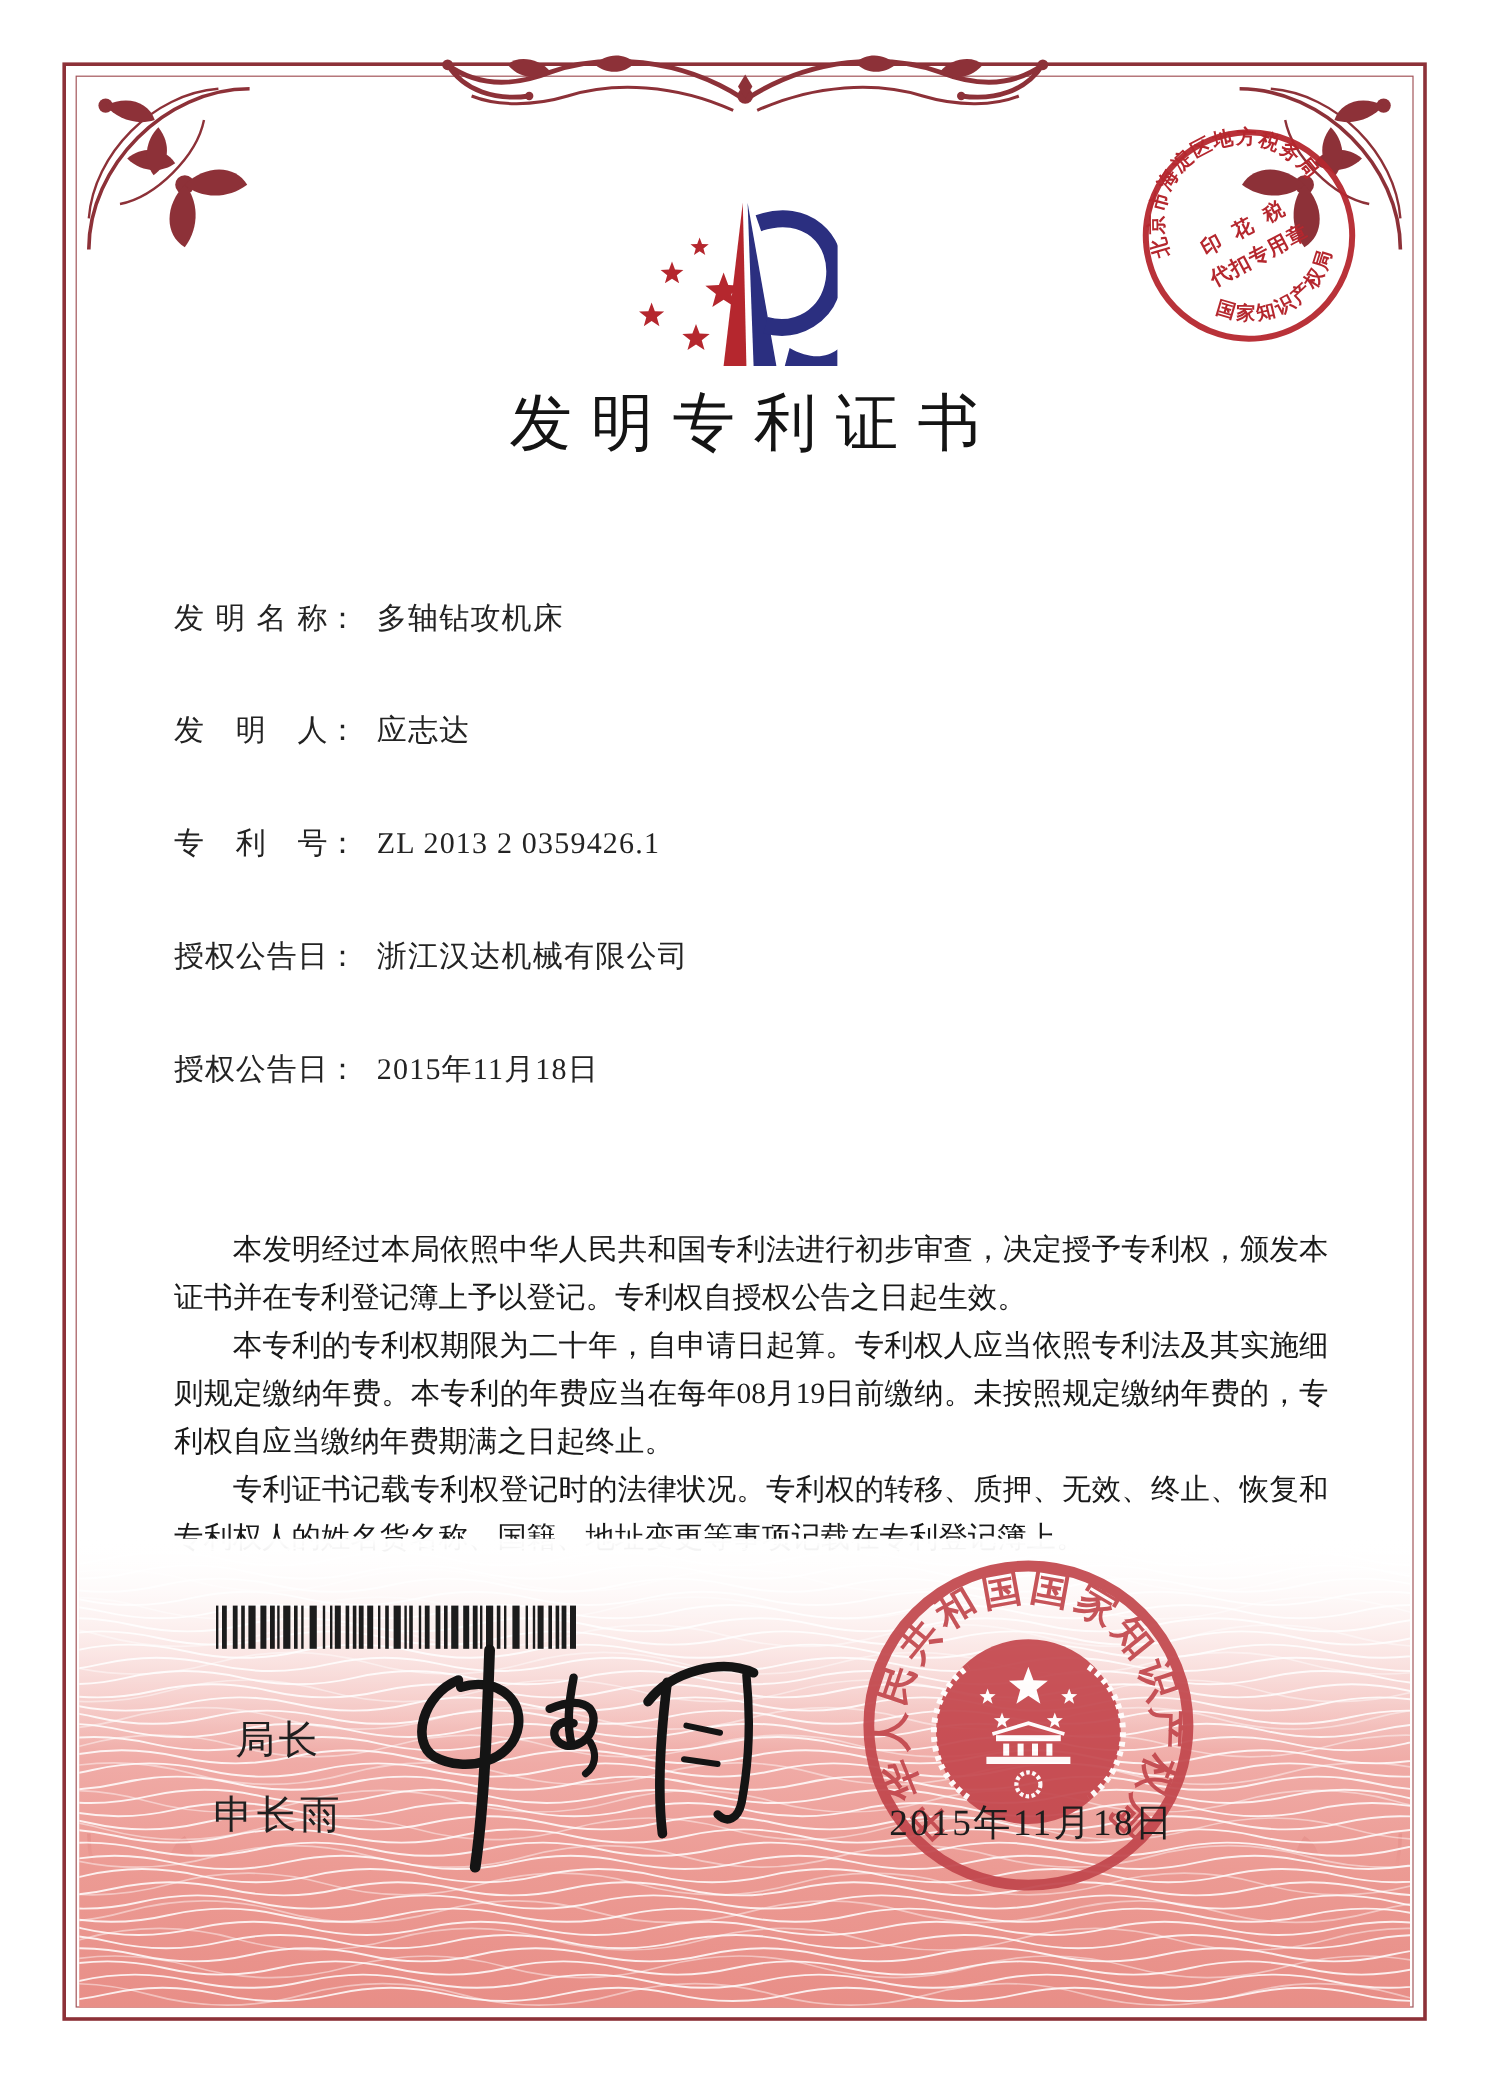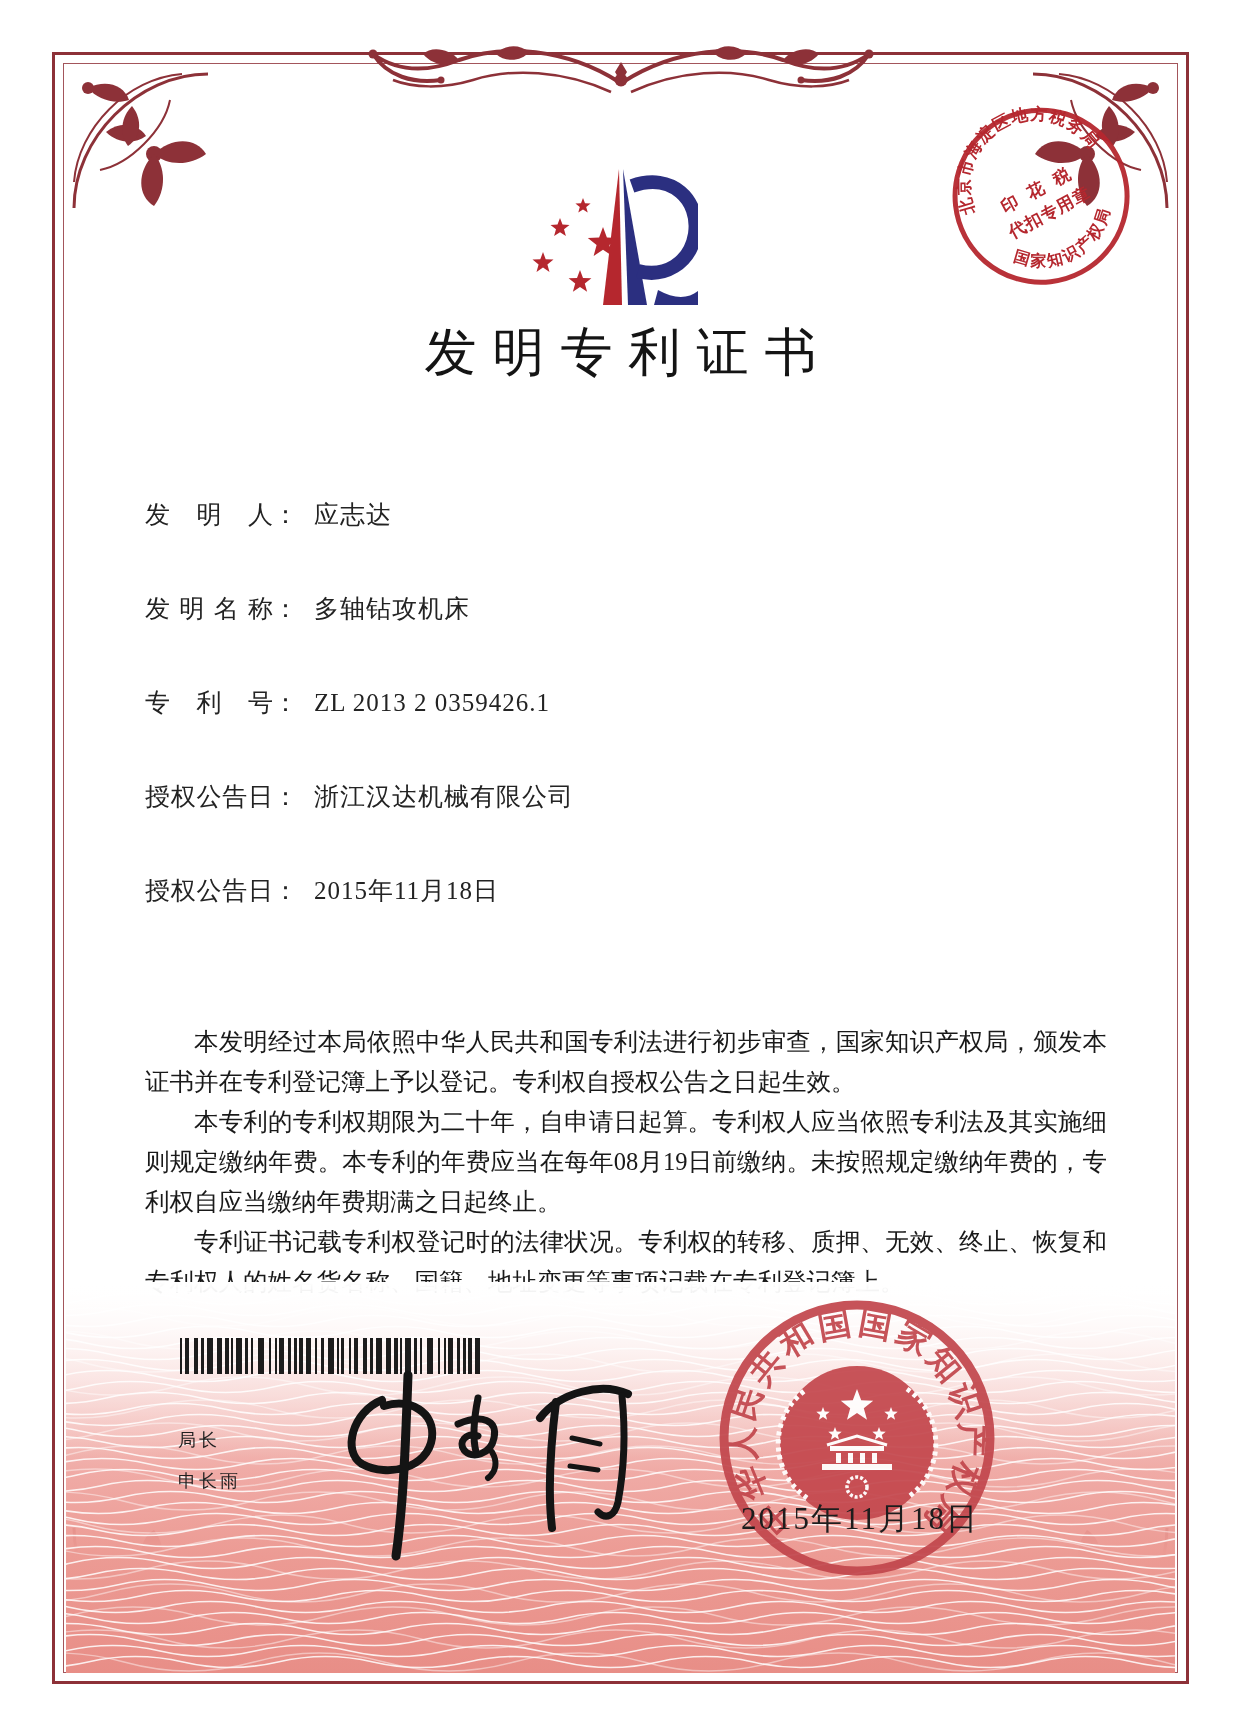--- a/index.html
+++ b/index.html
@@ -35,21 +35,21 @@
         background:linear-gradient(180deg, rgba(240,176,170,0) 0%, rgba(238,163,157,0.45) 22%,
                    rgba(236,150,144,0.8) 48%, #ec9b94 70%, #e88e87 100%);}
   .band svg{position:absolute;inset:0;width:100%;height:100%;}
   .band-fade{position:absolute;left:0;right:0;top:0;height:45%;
              background:linear-gradient(180deg,#ffffff 0%, rgba(255,255,255,0) 100%);}
   
   .barcode{position:absolute;left:180px;top:1338px;width:312px;height:36px;display:flex;align-items:stretch;}
   .barcode .bar{background:#1c1c1c;height:100%;}
   .barcode .gap{height:100%;}
   .director{position:absolute;left:178px;top:1428px;font-family:"Liberation Sans","DejaVu Sans",sans-serif;
-            font-size:18px;color:#1f1f1f;letter-spacing:3px;}
+            font-size:33px;color:#1f1f1f;letter-spacing:3px;text-align:center;}
   .director div{margin-bottom:17px;}
   .signature{position:absolute;left:300px;top:1350px;}
   .seal{position:absolute;left:712px;top:1293px;}
   .seal-date{position:absolute;left:700px;top:1498px;width:320px;text-align:center;font-size:31px;
              letter-spacing:2px;color:#1d1d1d;z-index:5;}
   .footer{position:absolute;left:0;right:0;top:1588px;text-align:center;font-size:21px;
           letter-spacing:3px;color:#222;z-index:5;}
 </style>
 </head>
 <body>
@@ -172,38 +172,38 @@
       </text>
       <text x="100" y="98" text-anchor="middle" font-size="17" font-weight="bold" fill="#b5272e" letter-spacing="4" style="font-family:'Liberation Serif',serif">印 花 税</text>
       <text x="100" y="124" text-anchor="middle" font-size="17" font-weight="bold" fill="#b5272e" letter-spacing="1" style="font-family:'Liberation Serif',serif">代扣专用章</text>
     </svg>
   </div>
 
   <div class="title">发明专利证书</div>
 
   <div class="fields">
     <div class="frow">
+      <span class="flabel">发明名称</span><span class="fcolon">：</span><span class="fvalue">多轴钻攻机床</span>
+    </div>
+    <div class="frow">
       <span class="flabel">发明人</span><span class="fcolon">：</span><span class="fvalue">应志达</span>
-    </div>
-    <div class="frow">
-      <span class="flabel">发明名称</span><span class="fcolon">：</span><span class="fvalue">多轴钻攻机床</span>
     </div>
     <div class="frow">
       <span class="flabel">专利号</span><span class="fcolon">：</span><span class="fvalue">ZL 2013 2 0359426.1</span>
     </div>
     <div class="frow">
       <span class="flabel">授权公告日</span><span class="fcolon">：</span><span class="fvalue">浙江汉达机械有限公司</span>
     </div>
     <div class="frow">
       <span class="flabel">授权公告日</span><span class="fcolon">：</span><span class="fvalue">2015年11月18日</span>
     </div>
   </div>
 
   <div class="body-text">
-    <p>本发明经过本局依照中华人民共和国专利法进行初步审查，国家知识产权局，颁发本证书并在专利登记簿上予以登记。专利权自授权公告之日起生效。</p>
+    <p>本发明经过本局依照中华人民共和国专利法进行初步审查，决定授予专利权，颁发本证书并在专利登记簿上予以登记。专利权自授权公告之日起生效。</p>
     <p>本专利的专利权期限为二十年，自申请日起算。专利权人应当依照专利法及其实施细则规定缴纳年费。本专利的年费应当在每年08月19日前缴纳。未按照规定缴纳年费的，专利权自应当缴纳年费期满之日起终止。</p>
     <p>专利证书记载专利权登记时的法律状况。专利权的转移、质押、无效、终止、恢复和专利权人的姓名货名称、国籍、地址变更等事项记载在专利登记簿上。</p>
   </div>
 
   <div class="band">
     <svg id="waves" viewBox="0 0 1109 391" preserveAspectRatio="none">
         <path d="M -190 6 q 47.5 -11 95 0 q 47.5 11 95 0 q 47.5 -11 95 0 q 47.5 11 95 0 q 47.5 -11 95 0 q 47.5 11 95 0 q 47.5 -11 95 0 q 47.5 11 95 0 q 47.5 -11 95 0 q 47.5 11 95 0 q 47.5 -11 95 0 q 47.5 11 95 0 q 47.5 -11 95 0 q 47.5 11 95 0 q 47.5 -11 95 0 q 47.5 11 95 0" fill="none" stroke="#ffffff" stroke-width="1.6" opacity="0.85"></path>
         <path d="M -167 17 q 47.5 -11 95 0 q 47.5 11 95 0 q 47.5 -11 95 0 q 47.5 11 95 0 q 47.5 -11 95 0 q 47.5 11 95 0 q 47.5 -11 95 0 q 47.5 11 95 0 q 47.5 -11 95 0 q 47.5 11 95 0 q 47.5 -11 95 0 q 47.5 11 95 0 q 47.5 -11 95 0 q 47.5 11 95 0 q 47.5 -11 95 0 q 47.5 11 95 0" fill="none" stroke="#ffffff" stroke-width="1.6" opacity="0.85"></path>
         <path d="M -144 28 q 47.5 -11 95 0 q 47.5 11 95 0 q 47.5 -11 95 0 q 47.5 11 95 0 q 47.5 -11 95 0 q 47.5 11 95 0 q 47.5 -11 95 0 q 47.5 11 95 0 q 47.5 -11 95 0 q 47.5 11 95 0 q 47.5 -11 95 0 q 47.5 11 95 0 q 47.5 -11 95 0 q 47.5 11 95 0 q 47.5 -11 95 0 q 47.5 11 95 0" fill="none" stroke="#ffffff" stroke-width="1.6" opacity="0.85"></path>
         <path d="M -121 39 q 47.5 -11 95 0 q 47.5 11 95 0 q 47.5 -11 95 0 q 47.5 11 95 0 q 47.5 -11 95 0 q 47.5 11 95 0 q 47.5 -11 95 0 q 47.5 11 95 0 q 47.5 -11 95 0 q 47.5 11 95 0 q 47.5 -11 95 0 q 47.5 11 95 0 q 47.5 -11 95 0 q 47.5 11 95 0 q 47.5 -11 95 0 q 47.5 11 95 0" fill="none" stroke="#ffffff" stroke-width="1.6" opacity="0.85"></path>

